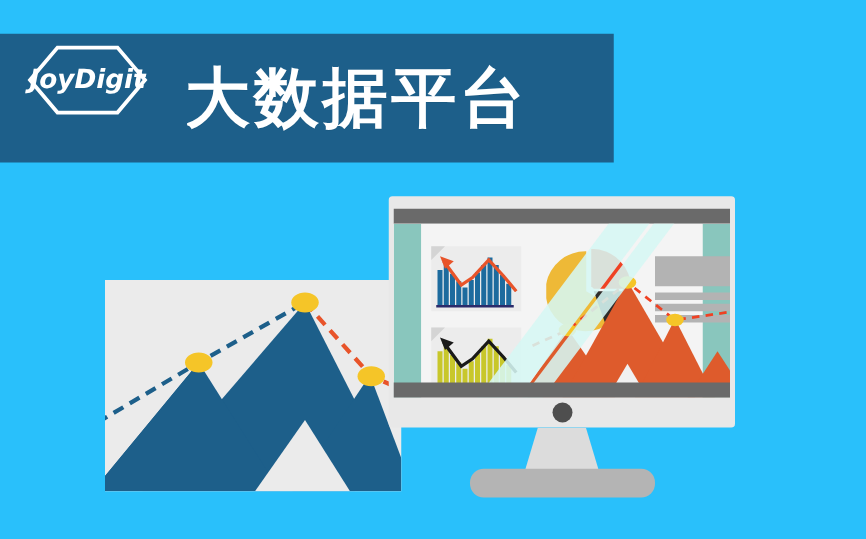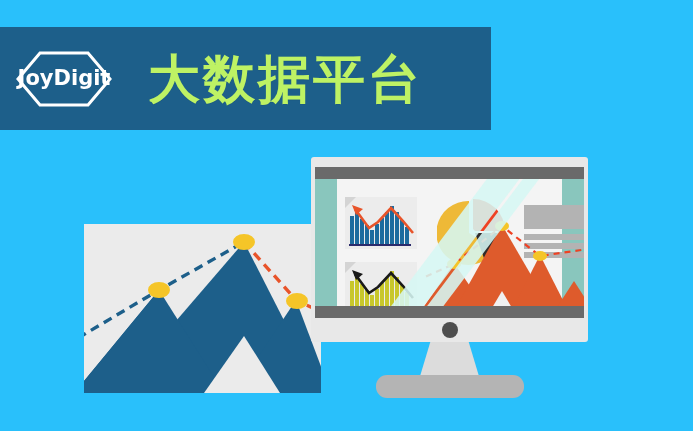--- a/index.html
+++ b/index.html
@@ -11,36 +11,37 @@
   }
   .stage{position:absolute;inset:0;}
 
   
   .banner{
     position:absolute;left:0;top:27px;width:491px;height:103px;
     background:#1d5f8a;display:flex;align-items:center;
   }
   .logo{
     position:relative;width:112px;height:86px;margin-left:14px;
-    display:flex;flex-direction:row;align-items:center;justify-content:flex-start;
+    display:flex;flex-direction:column;align-items:center;justify-content:flex-start;
     flex:0 0 auto;
+    font-style:italic;
   }
   .hexwrap{position:relative;width:100px;height:56px;display:flex;align-items:center;justify-content:center;}
   .hexwrap svg{position:absolute;left:50%;top:50%;transform:translate(-50%,-50%);}
   .logo-en{
     position:relative;z-index:2;color:#ffffff;font-weight:bold;
     font-size:21px;letter-spacing:0px;line-height:1;
     font-family:"DejaVu Sans",sans-serif;white-space:nowrap;
   }
   .logo-cn{
     color:#ffffff;font-weight:bold;font-size:20px;letter-spacing:1px;
     line-height:1;margin-top:4px;white-space:nowrap;
   }
   .banner-title{
-    color:#bef264;font-weight:bold;font-size:52px;letter-spacing:3px;
+    color:#ffffff;font-weight:bold;font-size:52px;letter-spacing:3px;
     margin-left:22px;line-height:1;white-space:nowrap;
     text-shadow:0 1px 0 rgba(0,0,0,.05);
   }
 
   
   .left-panel{
     position:absolute;left:84px;top:224px;width:237px;height:169px;
     background:#ebebeb;overflow:hidden;
   }
   .left-panel svg{display:block;}

